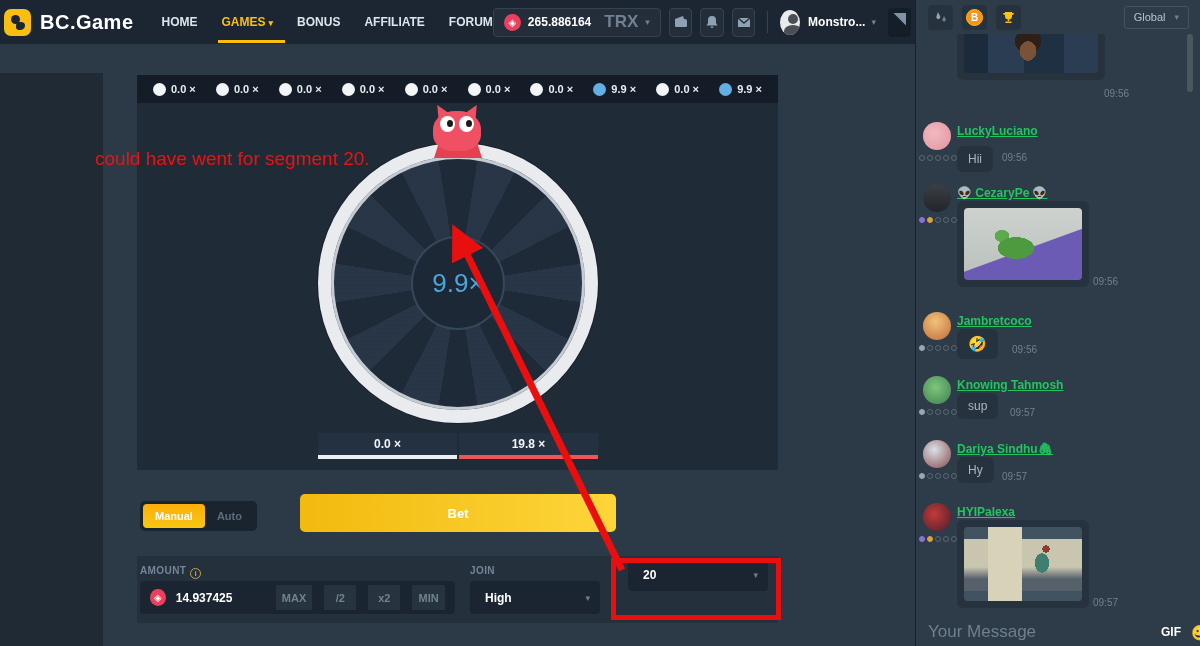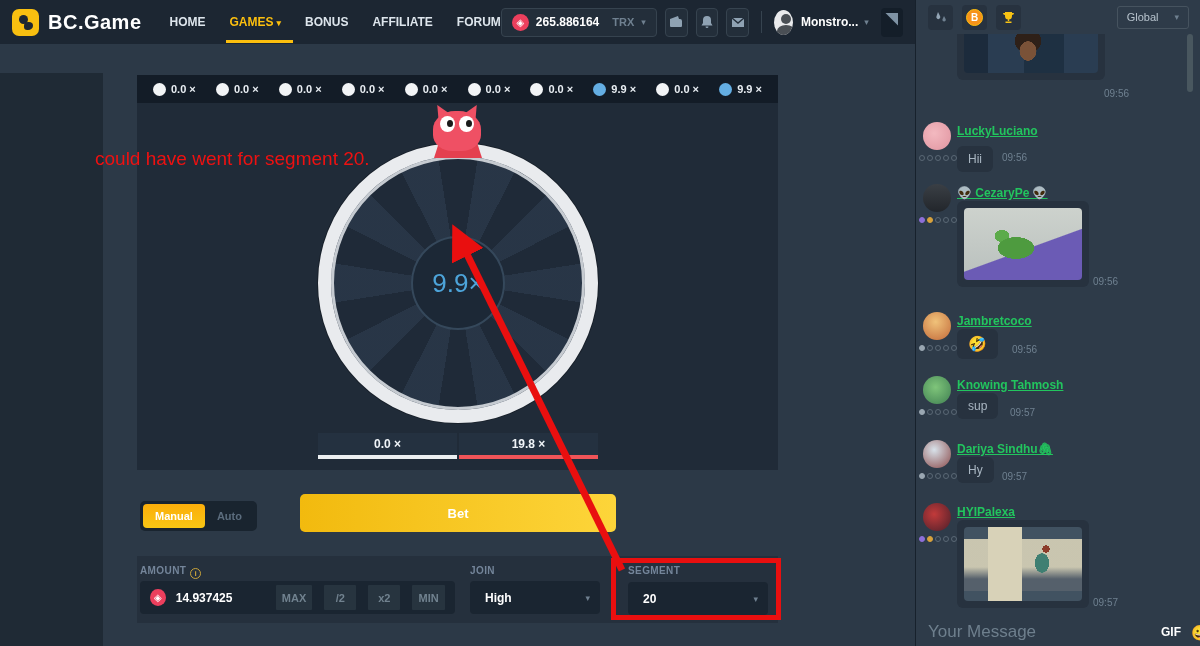--- a/index.html
+++ b/index.html
@@ -2,37 +2,37 @@
 <html><head>
 <meta charset="utf-8">
 <style>
   html,body{margin:0;padding:0;background:#10161d;}
   *{box-sizing:border-box;}
   .app{position:relative;width:1200px;height:646px;overflow:hidden;
        background:#2c3947;font-family:"Liberation Sans",sans-serif;}
 
   
   .navbar{position:absolute;left:0;top:0;width:915px;height:44px;background:#1c2632;
-          display:flex;align-items:center;padding:0 12px;z-index:4;}
+          display:flex;align-items:center;padding:0 4px;z-index:4;}
   .logo{display:flex;align-items:center;gap:9px;margin-right:28px;cursor:pointer;}
   .logo-ic{width:27px;height:27px;background:#f8bf10;border-radius:7px;position:relative;}
   .logo-ic:before{content:"";position:absolute;left:7px;top:6px;width:9px;height:9px;background:#1c2632;border-radius:50%;}
   .logo-ic:after{content:"";position:absolute;left:12px;top:13px;width:9px;height:8px;background:#1c2632;border-radius:50% 50% 60% 40%;}
   .logo-tx{color:#fff;font-weight:bold;font-size:20px;letter-spacing:.5px;}
   .nav-links{display:flex;align-items:flex-end;gap:24px;font-size:12px;font-weight:bold;color:#dde5ec;}
   .nav-link{cursor:pointer;position:relative;padding:14px 0;}
   .nav-link.active{color:#fcbf0e;}
   .nav-link.active:after{content:"";position:absolute;left:-4px;right:-12px;bottom:0;height:3px;background:#fcbf0e;}
   .nav-caret{color:#fcbf0e;font-size:9px;margin-left:3px;}
   .balance-pill{margin-left:auto;display:flex;align-items:center;height:29px;background:#232e3a;
                 border:1px solid #36434f;border-radius:4px;padding:0 10px;gap:7px;cursor:pointer;}
   .coin{width:17px;height:17px;border-radius:50%;background:#ec3f5d;color:#fff;font-size:10px;
         display:flex;align-items:center;justify-content:center;}
   .bal-v{color:#fff;font-weight:bold;font-size:12px;}
-  .bal-cur{color:#6f8090;font-size:11px;font-weight:bold;margin-left:6px;}
+  .bal-cur{color:#6f8090;font-size:17px;font-weight:bold;margin-left:6px;}
   .caret{color:#6f8090;font-size:9px;}
   .nav-icbtn{width:29px;height:29px;border:1px solid #36434f;border-radius:4px;background:#232e3a;
              display:flex;align-items:center;justify-content:center;margin-left:8px;cursor:pointer;}
   .vdiv{width:1px;height:22px;background:#36434f;margin:0 12px;}
   .avatar{width:25px;height:25px;border-radius:50%;background:#e9eaec;position:relative;overflow:hidden;}
   .avatar:before{content:"";position:absolute;left:7.5px;top:4px;width:10px;height:10px;border-radius:50%;background:#4a4f55;}
   .avatar:after{content:"";position:absolute;left:3.5px;top:15px;width:18px;height:12px;border-radius:50% 50% 0 0;background:#4a4f55;}
   .user-name{color:#fff;font-weight:bold;font-size:12px;margin:0 6px 0 8px;}
   .theater-btn{width:29px;height:29px;border-radius:4px;background:#141e29;margin-left:12px;position:relative;cursor:pointer;}
   .theater-btn:before{content:"";position:absolute;right:5px;top:5px;width:13px;height:13px;background:#7f93a4;
@@ -125,38 +125,38 @@
   .field{position:absolute;height:33px;background:#1a2531;border-radius:4px;display:flex;align-items:center;
          padding:0 10px;z-index:2;}
   .amount-f{left:140px;top:581px;width:315px;gap:8px;}
   .amount-v{color:#fff;font-size:12px;font-weight:bold;flex:1;background:transparent;border:0;outline:none;
             font-family:"Liberation Sans",sans-serif;width:90px;}
   .mini-btn{height:25px;min-width:32px;padding:0 7px;background:#27343f;border-radius:1px;color:#71828f;
             font-size:11px;font-weight:bold;display:flex;align-items:center;justify-content:center;
             margin-left:4px;cursor:pointer;}
   .select-f{justify-content:space-between;cursor:pointer;}
   .risk-f{left:470px;top:581px;width:130px;}
-  .seg-f{left:628px;top:582px;width:140px;}
+  .seg-f{left:628px;top:558px;width:140px;}
   .sel-v{color:#fff;font-size:12px;font-weight:bold;padding-left:5px;}
 
   
   .note{position:absolute;left:95px;top:148px;color:#ee1111;font-size:19px;z-index:7;}
   .red-rect{position:absolute;left:611px;top:558px;width:170px;height:62px;border:5px solid #e90f0f;z-index:7;}
   .arrow-svg{position:absolute;left:0;top:0;width:1200px;height:646px;z-index:6;pointer-events:none;}
 
   
   .chat{position:absolute;left:915px;top:0;width:285px;height:646px;background:#2e3b49;border-left:1px solid #17212c;}
   .chat-head{position:absolute;left:0;top:0;width:285px;height:34px;background:#2e3b49;display:flex;
              align-items:center;padding:0 12px;gap:9px;z-index:5;}
   .ch-icbtn{width:25px;height:25px;border-radius:4px;background:#27323f;display:flex;align-items:center;
             justify-content:center;cursor:pointer;}
   .coin-b{width:17px;height:17px;border-radius:50%;background:#f7931a;color:#fff;font-size:10px;font-weight:bold;
           display:flex;align-items:center;justify-content:center;border:1px solid #fcbf0e;}
   .global-sel{margin-left:auto;height:23px;border:1px solid #46535f;border-radius:3px;display:flex;
-              align-items:center;gap:16px;padding:0 9px;color:#b7c3cd;font-size:11px;cursor:pointer;}
+              align-items:center;gap:9px;padding:0 9px;color:#b7c3cd;font-size:11px;cursor:pointer;}
   .scroll-thumb{position:absolute;left:271px;top:34px;width:6px;height:58px;background:#49575f;border-radius:3px;z-index:6;cursor:pointer;}
 
   .msg{position:absolute;z-index:1;}
   .av{width:28px;height:28px;border-radius:50%;position:absolute;left:7px;top:0;overflow:hidden;}
   .badges{position:absolute;left:3px;top:33px;display:flex;gap:2px;}
   .bdg{width:6px;height:6px;border-radius:50%;border:1px solid #5a6875;}
   .bdg.purple{background:#8e6fd8;border-color:#8e6fd8;}
   .bdg.gold{background:#d8a23c;border-color:#d8a23c;}
   .bdg.silver{background:#9aa7b2;border-color:#9aa7b2;}
   .mname{position:absolute;left:41px;top:2px;color:#22c55e;font-weight:bold;font-size:12px;white-space:nowrap;text-decoration:underline;}

